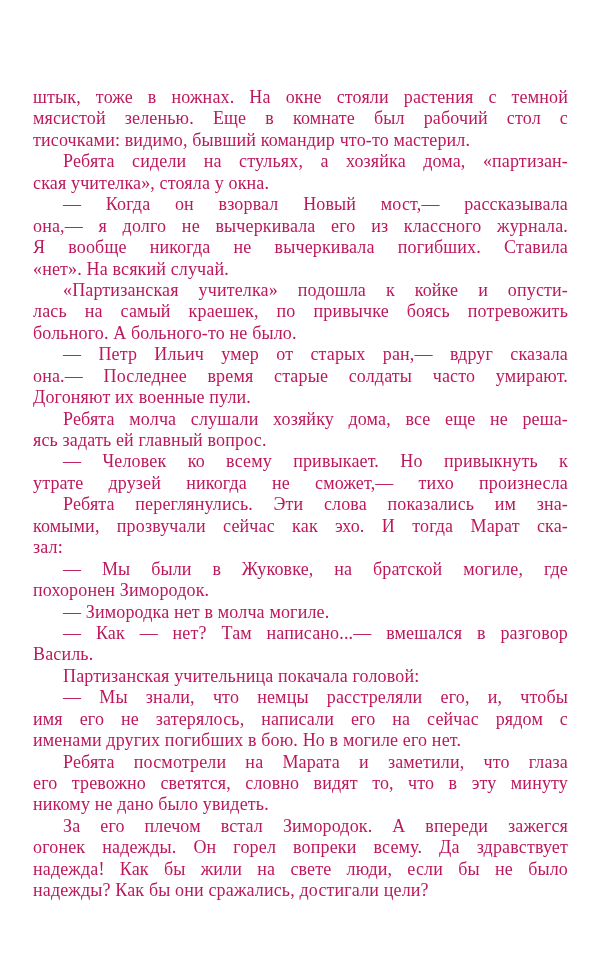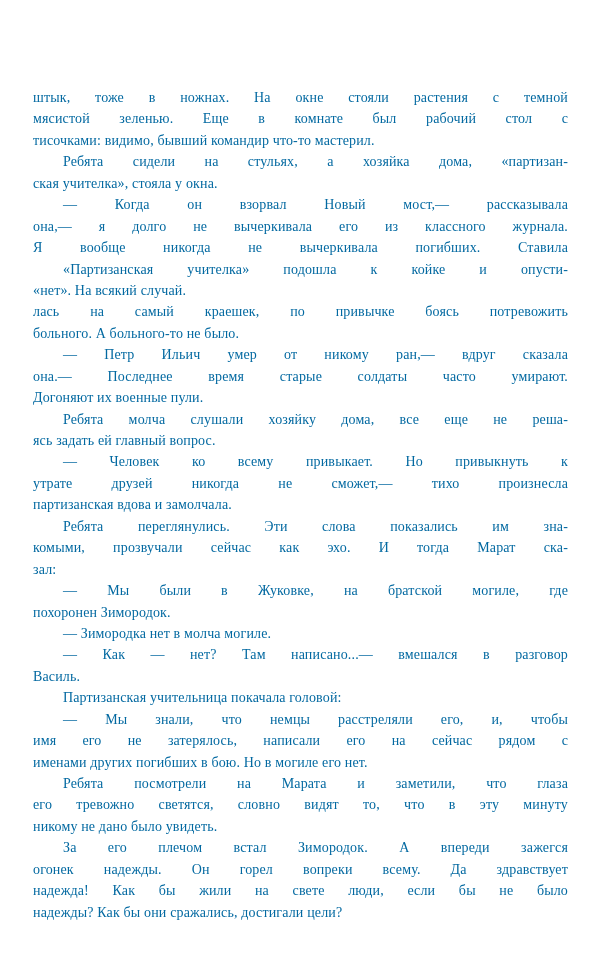--- a/index.html
+++ b/index.html
@@ -12,23 +12,23 @@
     height: 968px;
     position: relative;
     overflow: hidden;
   }
   .page {
     position: absolute;
     left: 33px;
     top: 87px;
     width: 535px;
     font-family: "Liberation Serif", "DejaVu Serif", serif;
-    font-size: 14px;
+    font-size: 18px;
     line-height: 21.45px;
-    color: #0369a1;
+    color: #be185d;
   }
   .line {
     display: block;
     height: 21.45px;
     white-space: nowrap;
     overflow: visible;
     text-align: justify;
     text-align-last: justify;
     letter-spacing: 0.15px;
   }
@@ -44,32 +44,31 @@
 
 <div class="page" id="page-body">
     <span class="line">штык, тоже в ножнах. На окне стояли растения с темной</span>
     <span class="line">мясистой зеленью. Еще в комнате был рабочий стол с</span>
     <span class="line end">тисочками: видимо, бывший командир что-то мастерил.</span>
     <span class="line indent">Ребята сидели на стульях, а хозяйка дома, «партизан-</span>
     <span class="line end">ская учителка», стояла у окна.</span>
     <span class="line indent">— Когда он взорвал Новый мост,— рассказывала</span>
     <span class="line">она,— я долго не вычеркивала его из классного журнала.</span>
     <span class="line">Я вообще никогда не вычеркивала погибших. Ставила</span>
+    <span class="line end">«нет». На всякий случай.</span>
     <span class="line indent">«Партизанская учителка» подошла к койке и опусти-</span>
-    <span class="line end">«нет». На всякий случай.</span>
     <span class="line">лась на самый краешек, по привычке боясь потревожить</span>
     <span class="line end">больного. А больного-то не было.</span>
-    <span class="line indent">— Петр Ильич умер от никому ран,— вдруг сказала</span>
+    <span class="line indent">— Петр Ильич умер от старых ран,— вдруг сказала</span>
     <span class="line">она.— Последнее время старые солдаты часто умирают.</span>
     <span class="line end">Догоняют их военные пули.</span>
     <span class="line indent">Ребята молча слушали хозяйку дома, все еще не реша-</span>
     <span class="line end">ясь задать ей главный вопрос.</span>
     <span class="line indent">— Человек ко всему привыкает. Но привыкнуть к</span>
     <span class="line">утрате друзей никогда не сможет,— тихо произнесла</span>
-    <span class="line end">партизанская вдова и замолчала.</span>
     <span class="line indent">Ребята переглянулись. Эти слова показались им зна-</span>
     <span class="line">комыми, прозвучали сейчас как эхо. И тогда Марат ска-</span>
     <span class="line end">зал:</span>
     <span class="line indent">— Мы были в Жуковке, на братской могиле, где</span>
     <span class="line end">похоронен Зимородок.</span>
     <span class="line indent end">— Зимородка нет в молча могиле.</span>
     <span class="line indent">— Как — нет? Там написано...— вмешался в разговор</span>
     <span class="line end">Василь.</span>
     <span class="line indent end">Партизанская учительница покачала головой:</span>
     <span class="line indent">— Мы знали, что немцы расстреляли его, и, чтобы</span>

